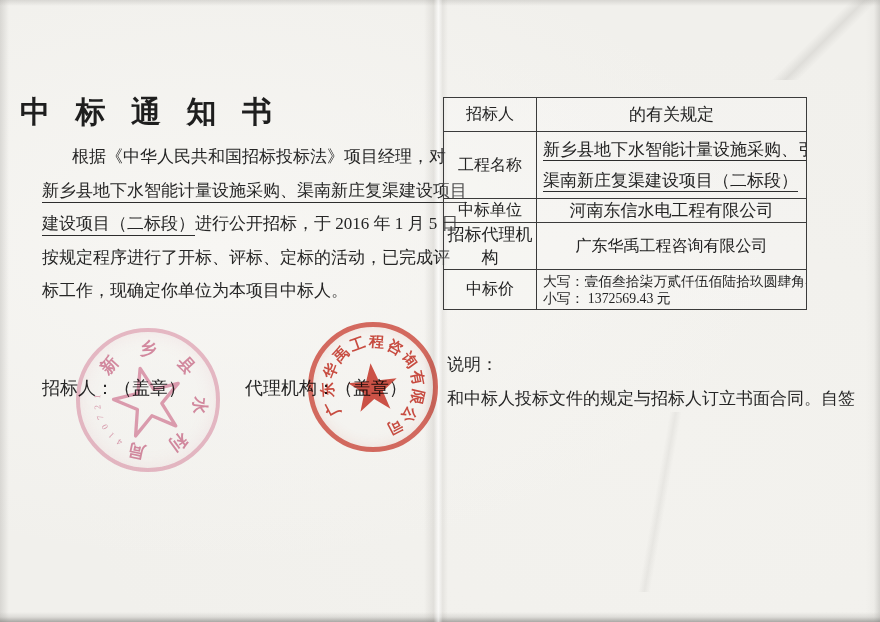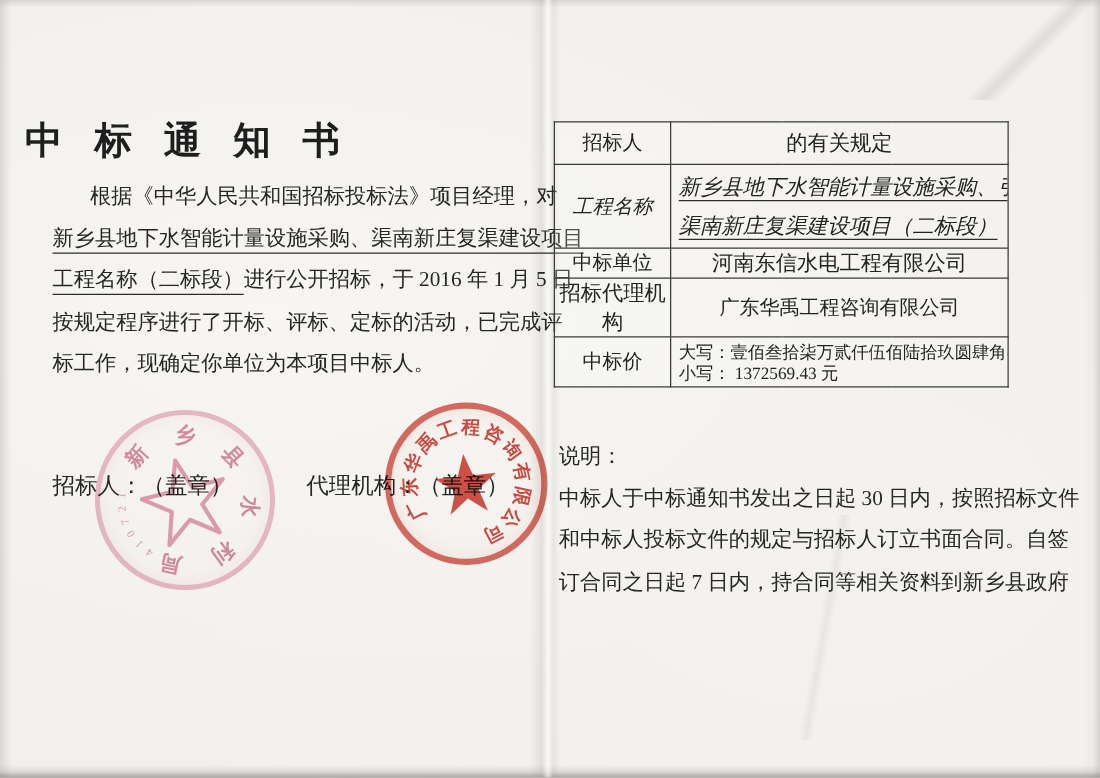--- a/index.html
+++ b/index.html
@@ -99,21 +99,21 @@
 
   <div class="fold"></div>
   <div class="crease-tr"></div>
   <div class="crease-br"></div>
 
   <div class="doc-title">中 标 通 知 书</div>
 
   <div class="body-block">
     <div class="tline indent">根据《中华人民共和国招标投标法》项目经理，对</div>
     <div class="tline"><span class="uline">新乡县地下水智能计量设施采购、渠南新庄复渠建设项目</span></div>
-    <div class="tline"><span class="uline">工程名称（二标段）</span><span>进行公开招标，于 2016 年 1 月 5 日</span></div>
+    <div class="tline"><span class="uline">建设项目（二标段）</span><span>进行公开招标，于 2016 年 1 月 5 日</span></div>
     <div class="tline">按规定程序进行了开标、评标、定标的活动，已完成评</div>
     <div class="tline">标工作，现确定你单位为本项目中标人。</div>
   </div>
 
   <div class="sign-row">
     <span class="sign-bidder">招标人：（盖章）</span>
     <span class="sign-agency">代理机构：（盖章）</span>
   </div>
 
 
@@ -158,21 +158,21 @@
         <col style="width:93px">
         <col style="width:89px">
         <col style="width:87px">
         <col style="width:94px">
       </colgroup>
     <tbody>
         <tr style="height:34px;">
       <td class="lbl">招标人</td>
       <td colspan="3">的有关规定</td>
     </tr>
-    <tr style="height:67px;font-style:italic;">
+    <tr style="height:67px;">
       <td class="lbl">工程名称</td>
       <td colspan="3" class="cell-left">
         <span class="proj-line"><span>新乡县地下水智能计量设施采购、引黄支</span></span>
         <span class="proj-line"><span>渠南新庄复渠建设项目（二标段）</span></span>
       </td>
     </tr>
     <tr style="height:23px;">
       <td class="lbl">中标单位</td>
       <td colspan="3">河南东信水电工程有限公司</td>
     </tr>
@@ -185,18 +185,16 @@
       <td colspan="3" class="cell-left">
         <span class="price-line first">大写：壹佰叁拾柒万贰仟伍佰陆拾玖圆肆角叁分</span>
         <span class="price-line">小写： 1372569.43 元</span>
       </td>
     </tr>
   </tbody>
     </table>
 
   <div class="notes">
     <div class="nline">说明：</div>
-    <div class="nline">中标人于中标通知书发出之日起 30 日内，按照招标文件</div>
     <div class="nline">和中标人投标文件的规定与招标人订立书面合同。自签</div>
-    <div class="nline">订合同之日起 7 日内，持合同等相关资料到新乡县政府</div>
   </div>
 
 </div>
 
 </body></html>

